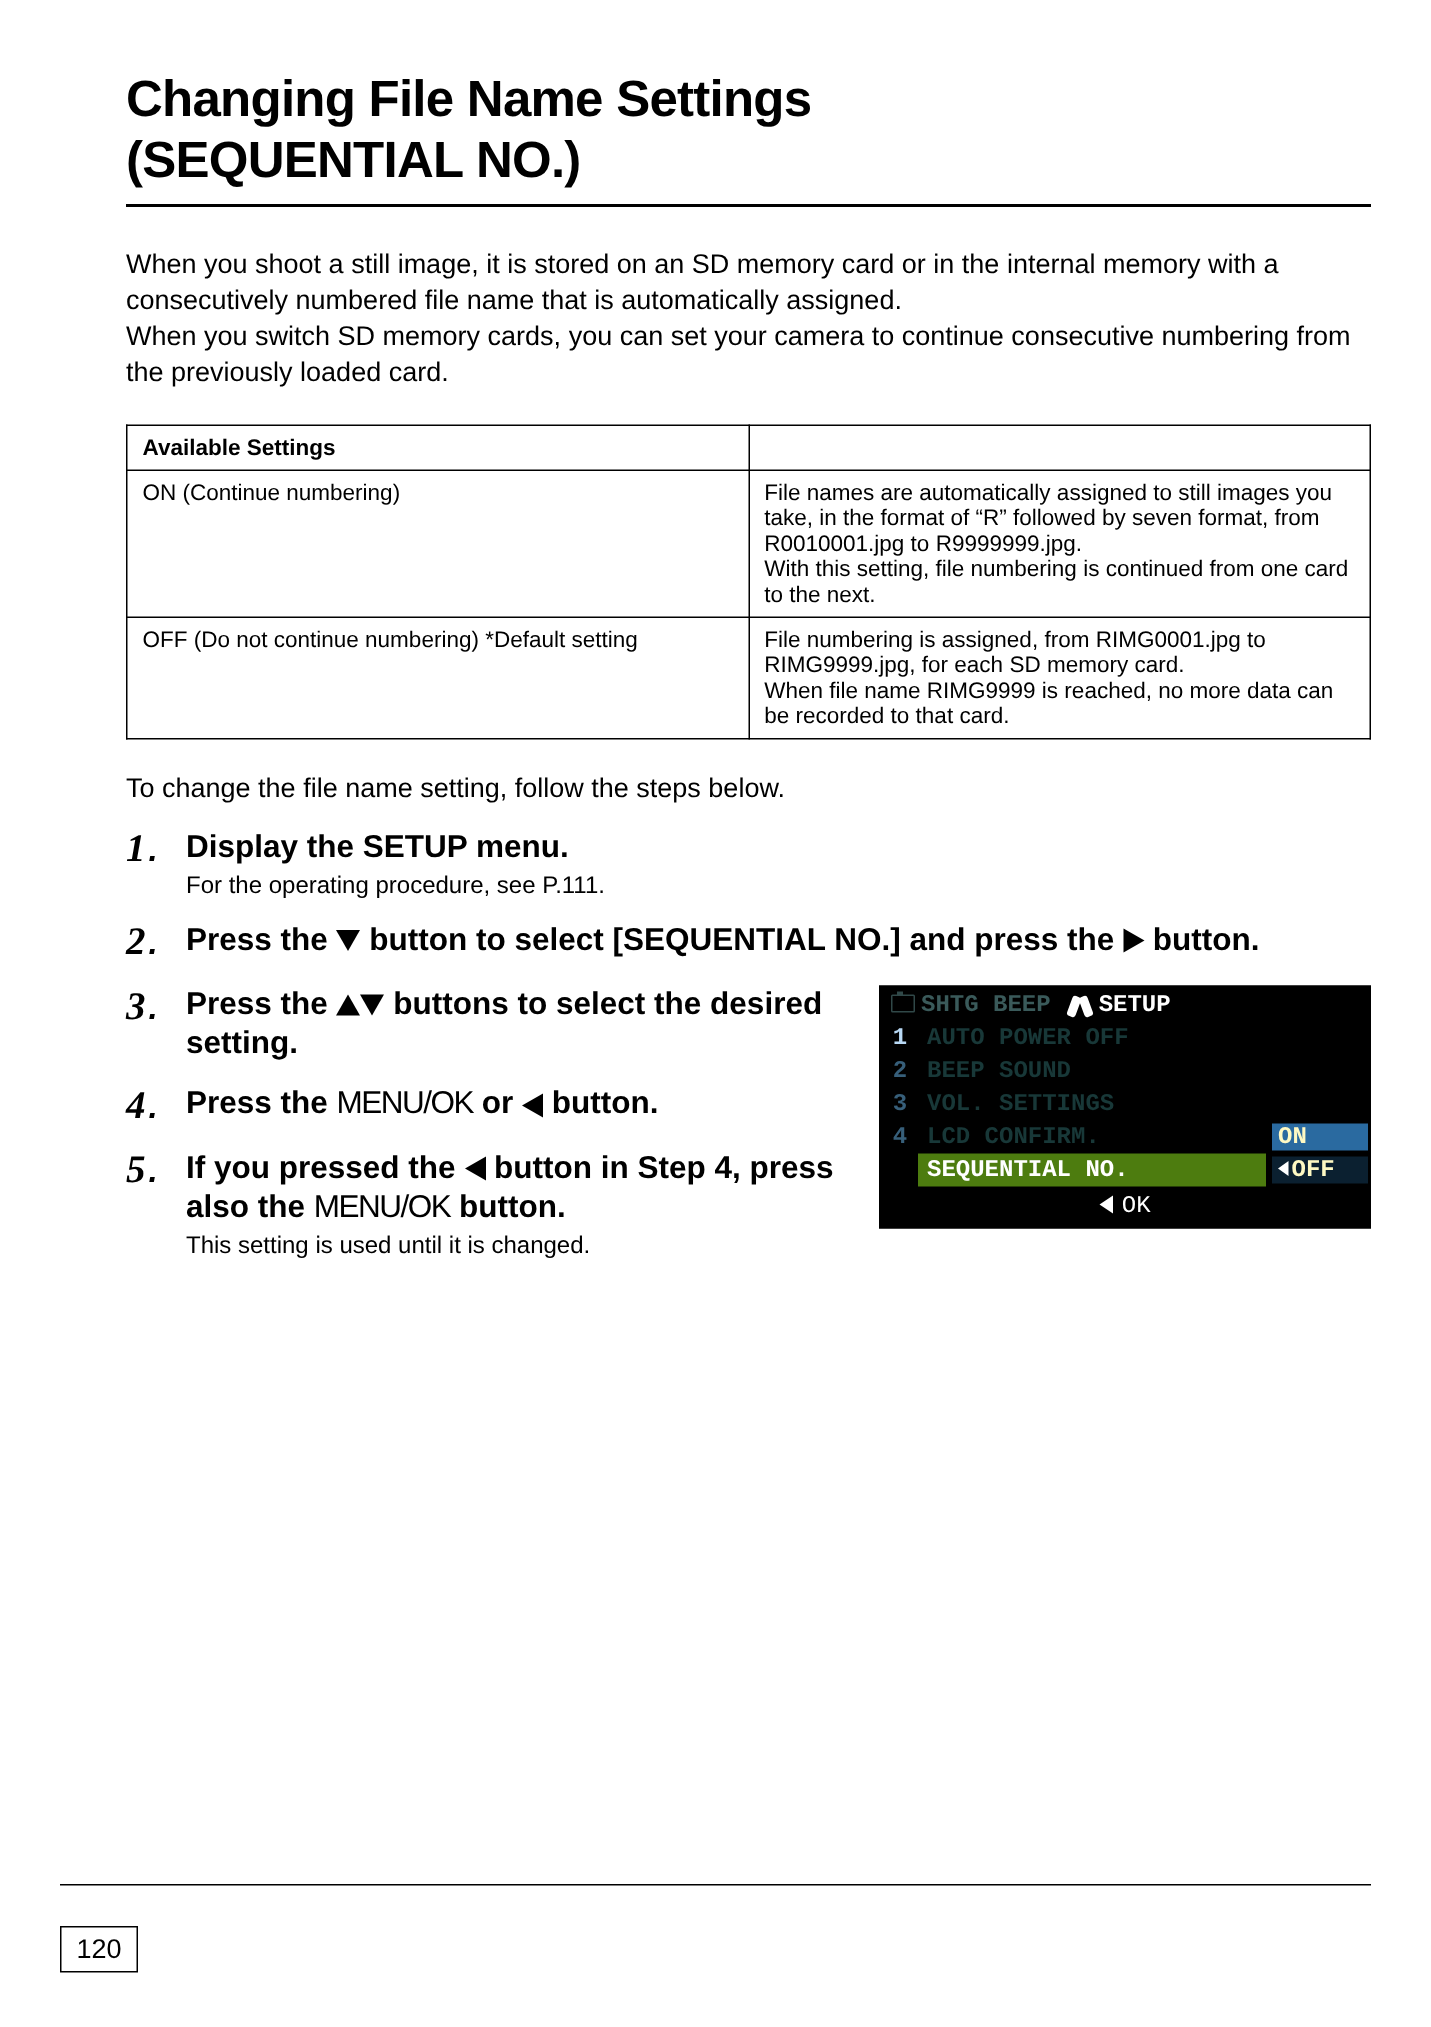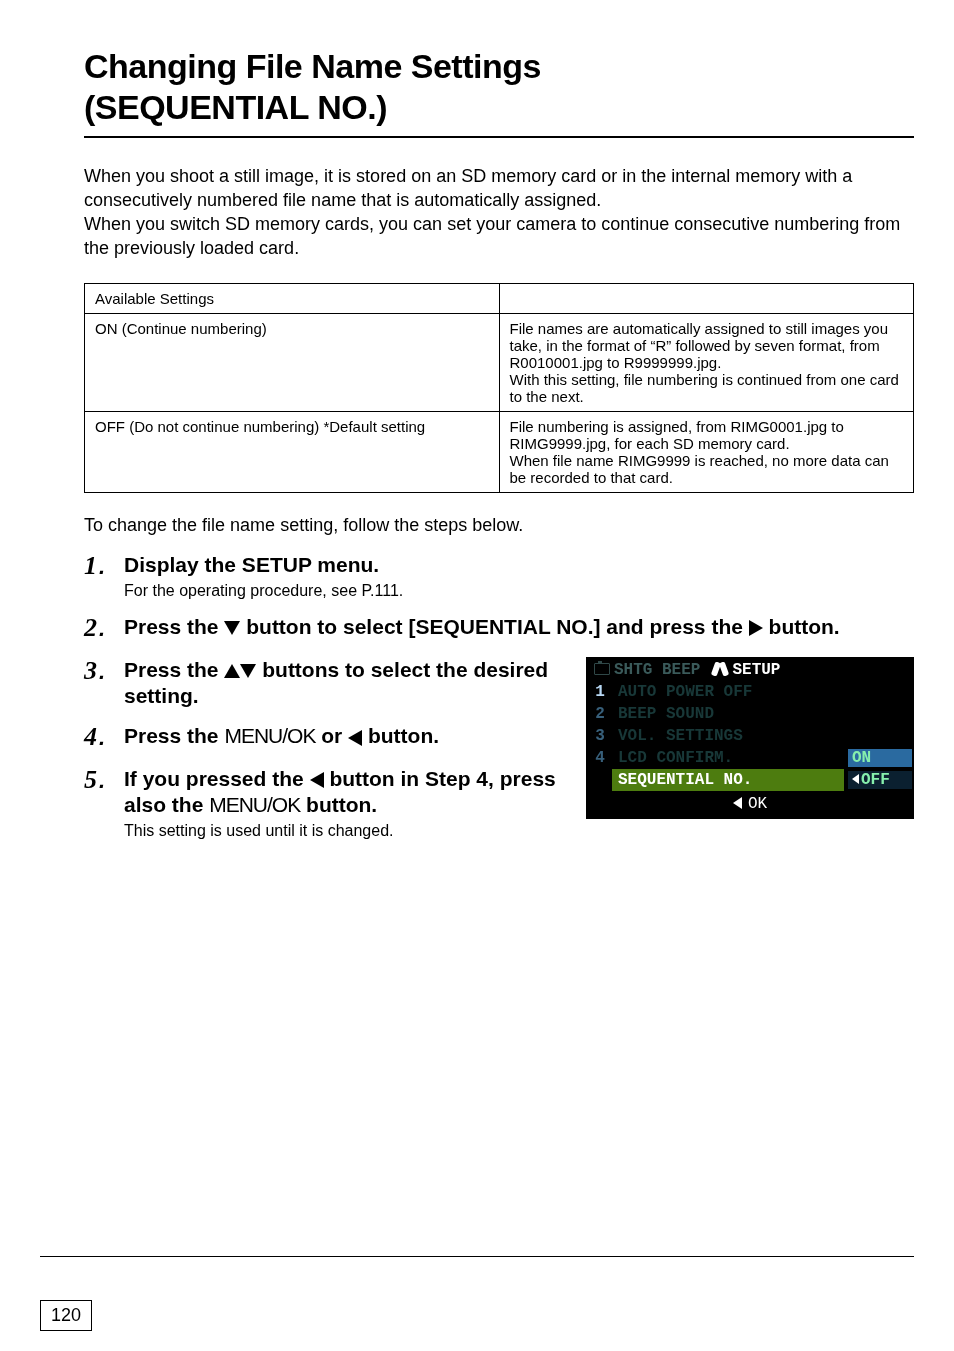--- a/index.html
+++ b/index.html
@@ -2,21 +2,21 @@
 <html><head>
 <meta charset="utf-8">
 <style>
   html,body{margin:0;padding:0;background:#fff;font-family:Arial,Helvetica,sans-serif;color:#000}
   .page{width:954px;min-height:1351px;margin:0 auto;box-sizing:border-box;padding:46px 40px 40px 84px;position:relative}
   h1{font-family:Arial,Helvetica,sans-serif;font-weight:900;font-size:34px;line-height:1.2;margin:0 0 4px;letter-spacing:-0.5px}
   .title-rule{border:0;border-top:2px solid #000;margin:8px 0 26px}
   .intro{font-size:18px;line-height:1.35;margin:0 0 22px}
   table.settings{border-collapse:collapse;width:100%;font-size:15px;margin-bottom:22px}
   table.settings th,table.settings td{border:1px solid #000;padding:6px 10px;text-align:left;vertical-align:top}
-  table.settings th{font-weight:400;width:200px}
+  table.settings th{font-weight:700;width:200px}
   .subintro{font-size:18px;margin:0 0 16px}
   ol.steps{list-style:none;padding:0;margin:0}
   ol.steps>li{display:flex;margin-bottom:14px}
   .step-num{font-family:"Times New Roman",Times,serif;font-style:italic;font-weight:700;font-size:26px;min-width:40px;line-height:1.1}
   .step-dot{font-family:Arial,Helvetica,sans-serif;font-weight:700;font-size:22px;margin-left:2px}
   .step-body{flex:1}
   .step-head{font-size:21px;font-weight:700;line-height:1.25}
   .step-note{font-size:16px;font-weight:400;margin-top:4px}
   .steps-screenshot{display:flex;align-items:flex-start}
   .steps-col{flex:1;padding-right:20px}
@@ -26,37 +26,37 @@
   .tri.down{width:0;height:0;border-left:8px solid transparent;border-right:8px solid transparent;border-top:14px solid #000}
   .tri.up{width:0;height:0;border-left:8px solid transparent;border-right:8px solid transparent;border-bottom:14px solid #000}
   .tri.right{width:0;height:0;border-top:8px solid transparent;border-bottom:8px solid transparent;border-left:14px solid #000}
   .tri.left{width:0;height:0;border-top:8px solid transparent;border-bottom:8px solid transparent;border-right:14px solid #000}
   .menuok{font-family:Arial,Helvetica,sans-serif;font-weight:400;letter-spacing:-1px}
   
   .lcd{border:2px solid #000;background:#000;font-family:"Courier New",monospace;font-size:16px}
   .lcd-top{display:flex;align-items:center;background:#000;color:#284040}
   .lcd-top .tab{padding:2px 6px;font-weight:700}
   .lcd-top .tab.dim{color:#3a5a5a}
-  .lcd-top .tab.act{background:#000;color:#fff;display:flex;align-items:flex-start}
+  .lcd-top .tab.act{background:#000;color:#fff;display:flex;align-items:flex-end}
   .lcd-top .tool{margin-right:4px}
   .lcd-body{background:#000}
   .lcd-row{display:flex;align-items:center}
   .lcd-num{width:24px;color:#375f7a;background:#000;text-align:center;font-weight:700;padding:2px 0}
   .lcd-num.act{color:#b8d8f4}
   .lcd-label{flex:1;color:#183838;padding:2px 6px;font-weight:700}
   .lcd-label.hl{color:#fff;background:#4d7c0f}
-  .lcd-val{width:56px;text-align:left;color:#86efac;padding:0 4px;font-weight:700}
+  .lcd-val{width:56px;text-align:left;color:#fef9c3;padding:0 4px;font-weight:700}
   .lcd-val.box{background:#2a6aa0}
   .lcd-val.sel{background:#0b2030}
   .lcd-valwrap{display:flex;flex-direction:column;margin-left:4px}
   .lcd-bottom{text-align:center;color:#fff;padding:4px 0;background:#000}
   .lcd-bottom .wtri{display:inline-block;width:0;height:0;border-top:6px solid transparent;border-bottom:6px solid transparent;border-right:9px solid #fff;margin-right:6px;vertical-align:middle}
   .lcd .stri{display:inline-block;width:0;height:0;border-top:5px solid transparent;border-bottom:5px solid transparent;border-right:7px solid #fff;margin-right:2px;vertical-align:middle}
   
-  .pagenum{position:absolute;left:40px;bottom:20px;border:1px solid #000;padding:4px 10px;font-size:18px}
+  .pagenum{position:absolute;left:40px;bottom:36px;border:1px solid #000;padding:4px 10px;font-size:18px}
   .footer-rule{position:absolute;left:40px;right:40px;bottom:86px;border:0;border-top:1px solid #000}
   
   .tool-icon{display:inline-block;position:relative;width:16px;height:16px;vertical-align:middle}
   .tool-icon::before{content:"";position:absolute;left:1px;top:1px;width:6px;height:14px;background:#fff;border-radius:2px;transform:rotate(20deg)}
   .tool-icon::after{content:"";position:absolute;right:1px;top:1px;width:6px;height:14px;background:#fff;border-radius:2px;transform:rotate(-20deg)}
   .cam-icon{display:inline-block;width:14px;height:10px;border:1px solid #304848;border-radius:1px;margin-right:4px;vertical-align:middle;position:relative}
   .cam-icon::before{content:"";position:absolute;top:-3px;left:3px;width:4px;height:3px;background:#304848}
 </style>
 </head>
 <body>

